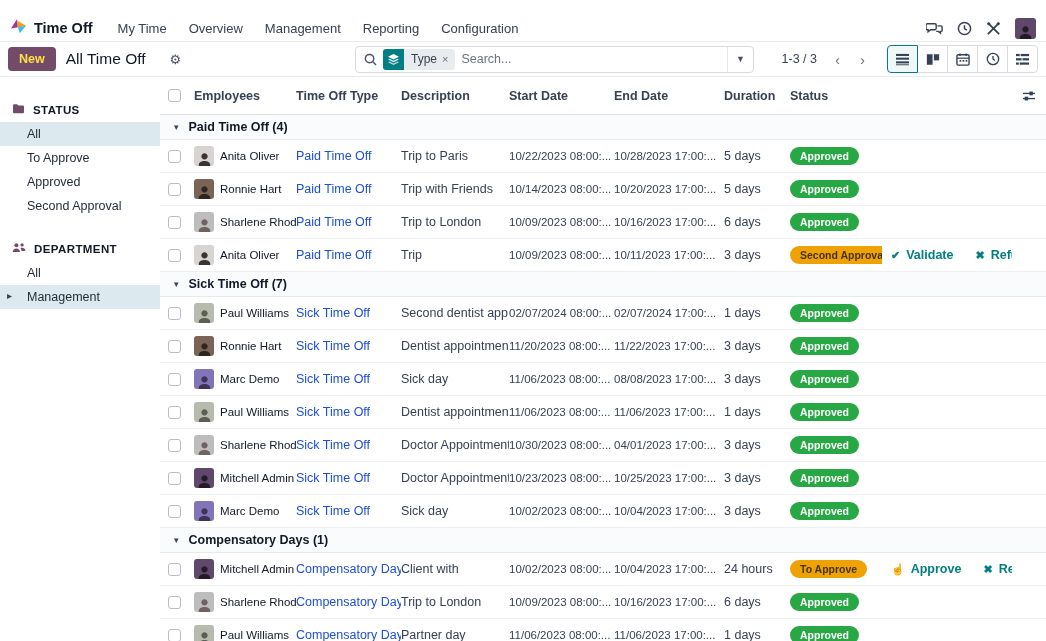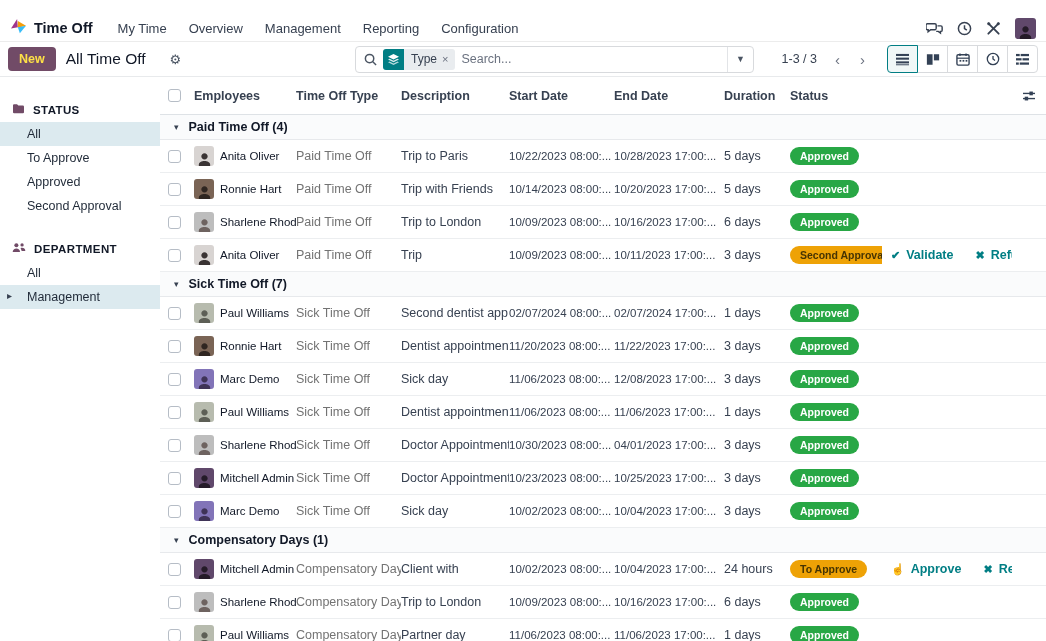--- a/index.html
+++ b/index.html
@@ -61,21 +61,21 @@
   .cell-check { display:flex; justify-content:center; }
   input[type="checkbox"] { appearance:none; width:13px; height:13px; border:1px solid #b6bdc6; border-radius:3px; background:#fff; cursor:pointer; }
   .group-row { height:25px; background:#fafbfc; border-bottom:1px solid #e7e9ec; display:flex; align-items:center; padding-left:14px; gap:10px; }
   .group-caret { font-size:9px; color:#374151; }
   .group-label { font-size:12.5px; font-weight:bold; color:#111827; }
   .record-row { height:33px; background:#fff; border-bottom:1px solid #eceef0; cursor:pointer; }
   .cell { font-size:12.5px; color:#374151; white-space:nowrap; overflow:hidden; padding-right:6px; }
   .cell-emp { display:flex; align-items:center; gap:6px; color:#111827; font-size:11.5px; }
   .avatar { width:20px; height:20px; border-radius:3px; flex:0 0 auto; position:relative; overflow:hidden; }
   .avatar svg { position:absolute; bottom:-2px; left:2px; }
-  .cell-type { color:#737373; }
+  .cell-type { color:#1d4ed8; }
   .cell-date { font-size:11.5px; }
   .badge { display:inline-block; font-size:10.5px; font-weight:bold; padding:3px 10px; border-radius:20px; line-height:1.2; }
   .badge.success { background:#28a745; color:#fff; }
   .badge.warning { background:#eea206; color:#463403; }
   .cell-actions { display:flex; gap:22px; padding-left:9px; }
   .row-action { color:#017E84; font-size:12.5px; display:flex; align-items:center; gap:6px; cursor:pointer; font-weight:bold; }
   .row-action .ai { font-size:11px; }
   .adjust-icon { display:flex; justify-content:center; cursor:pointer; }
 </style>
 </head>
@@ -489,21 +489,21 @@
       <span class="avatar" style="background: rgb(130, 116, 184);">
         <svg width="17" height="17" viewBox="0 0 24 24">
                   <path fill="#3f3357" d="M12 12c2.5 0 4.5-2 4.5-4.5S14.5 3 12 3 7.5 5 7.5 7.5 9.5 12 12 12zm0 2c-4 0-8 2-8 5v3h16v-3c0-3-4-5-8-5z"></path>
                 </svg>
       </span>
       <span>Marc Demo</span>
     </div>
     <div class="cell cell-type">Sick Time Off</div>
     <div class="cell">Sick day</div>
     <div class="cell cell-date">11/06/2023 08:00:...</div>
-    <div class="cell cell-date">12/08/2023 17:00:...</div>
+    <div class="cell cell-date">08/08/2023 17:00:...</div>
     <div class="cell">3 days</div>
     <div class="cell">
       <span class="badge success">Approved</span>
     </div>
     <div class="cell cell-actions">
       <span class="row-action" hidden="">
         <span class="ai"></span>
         <span></span>
       </span>
       <span class="row-action" hidden="">

